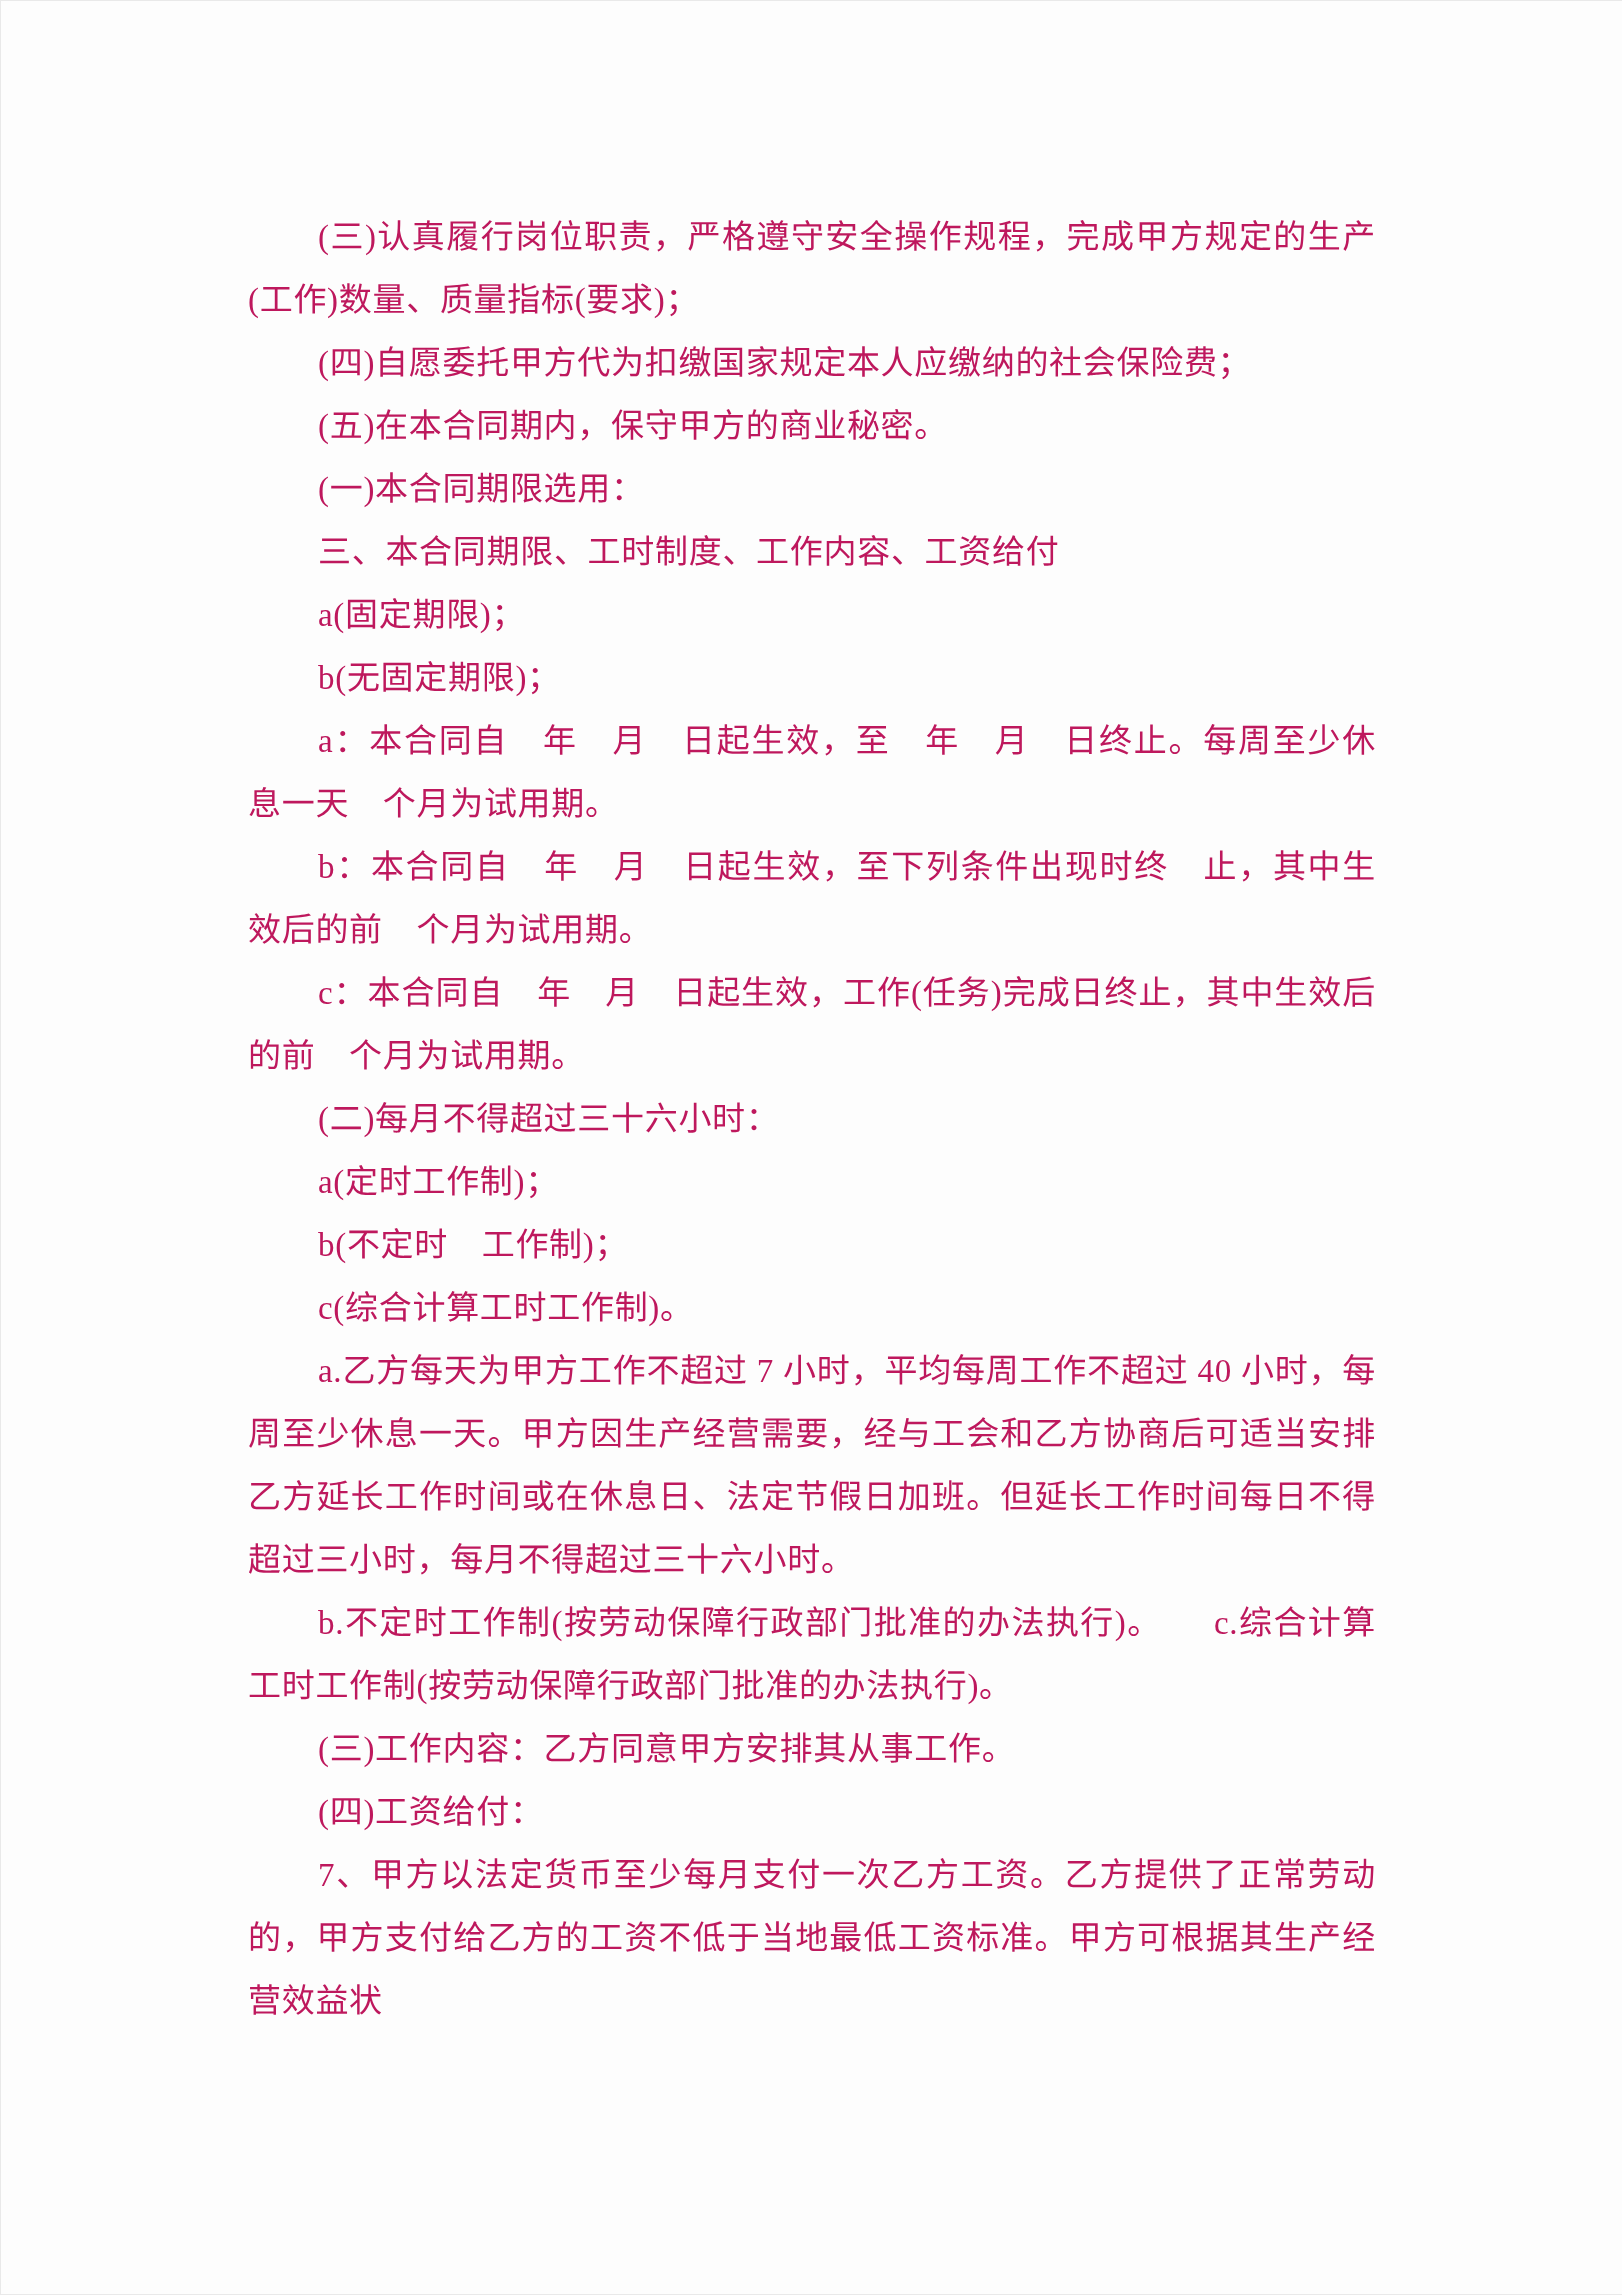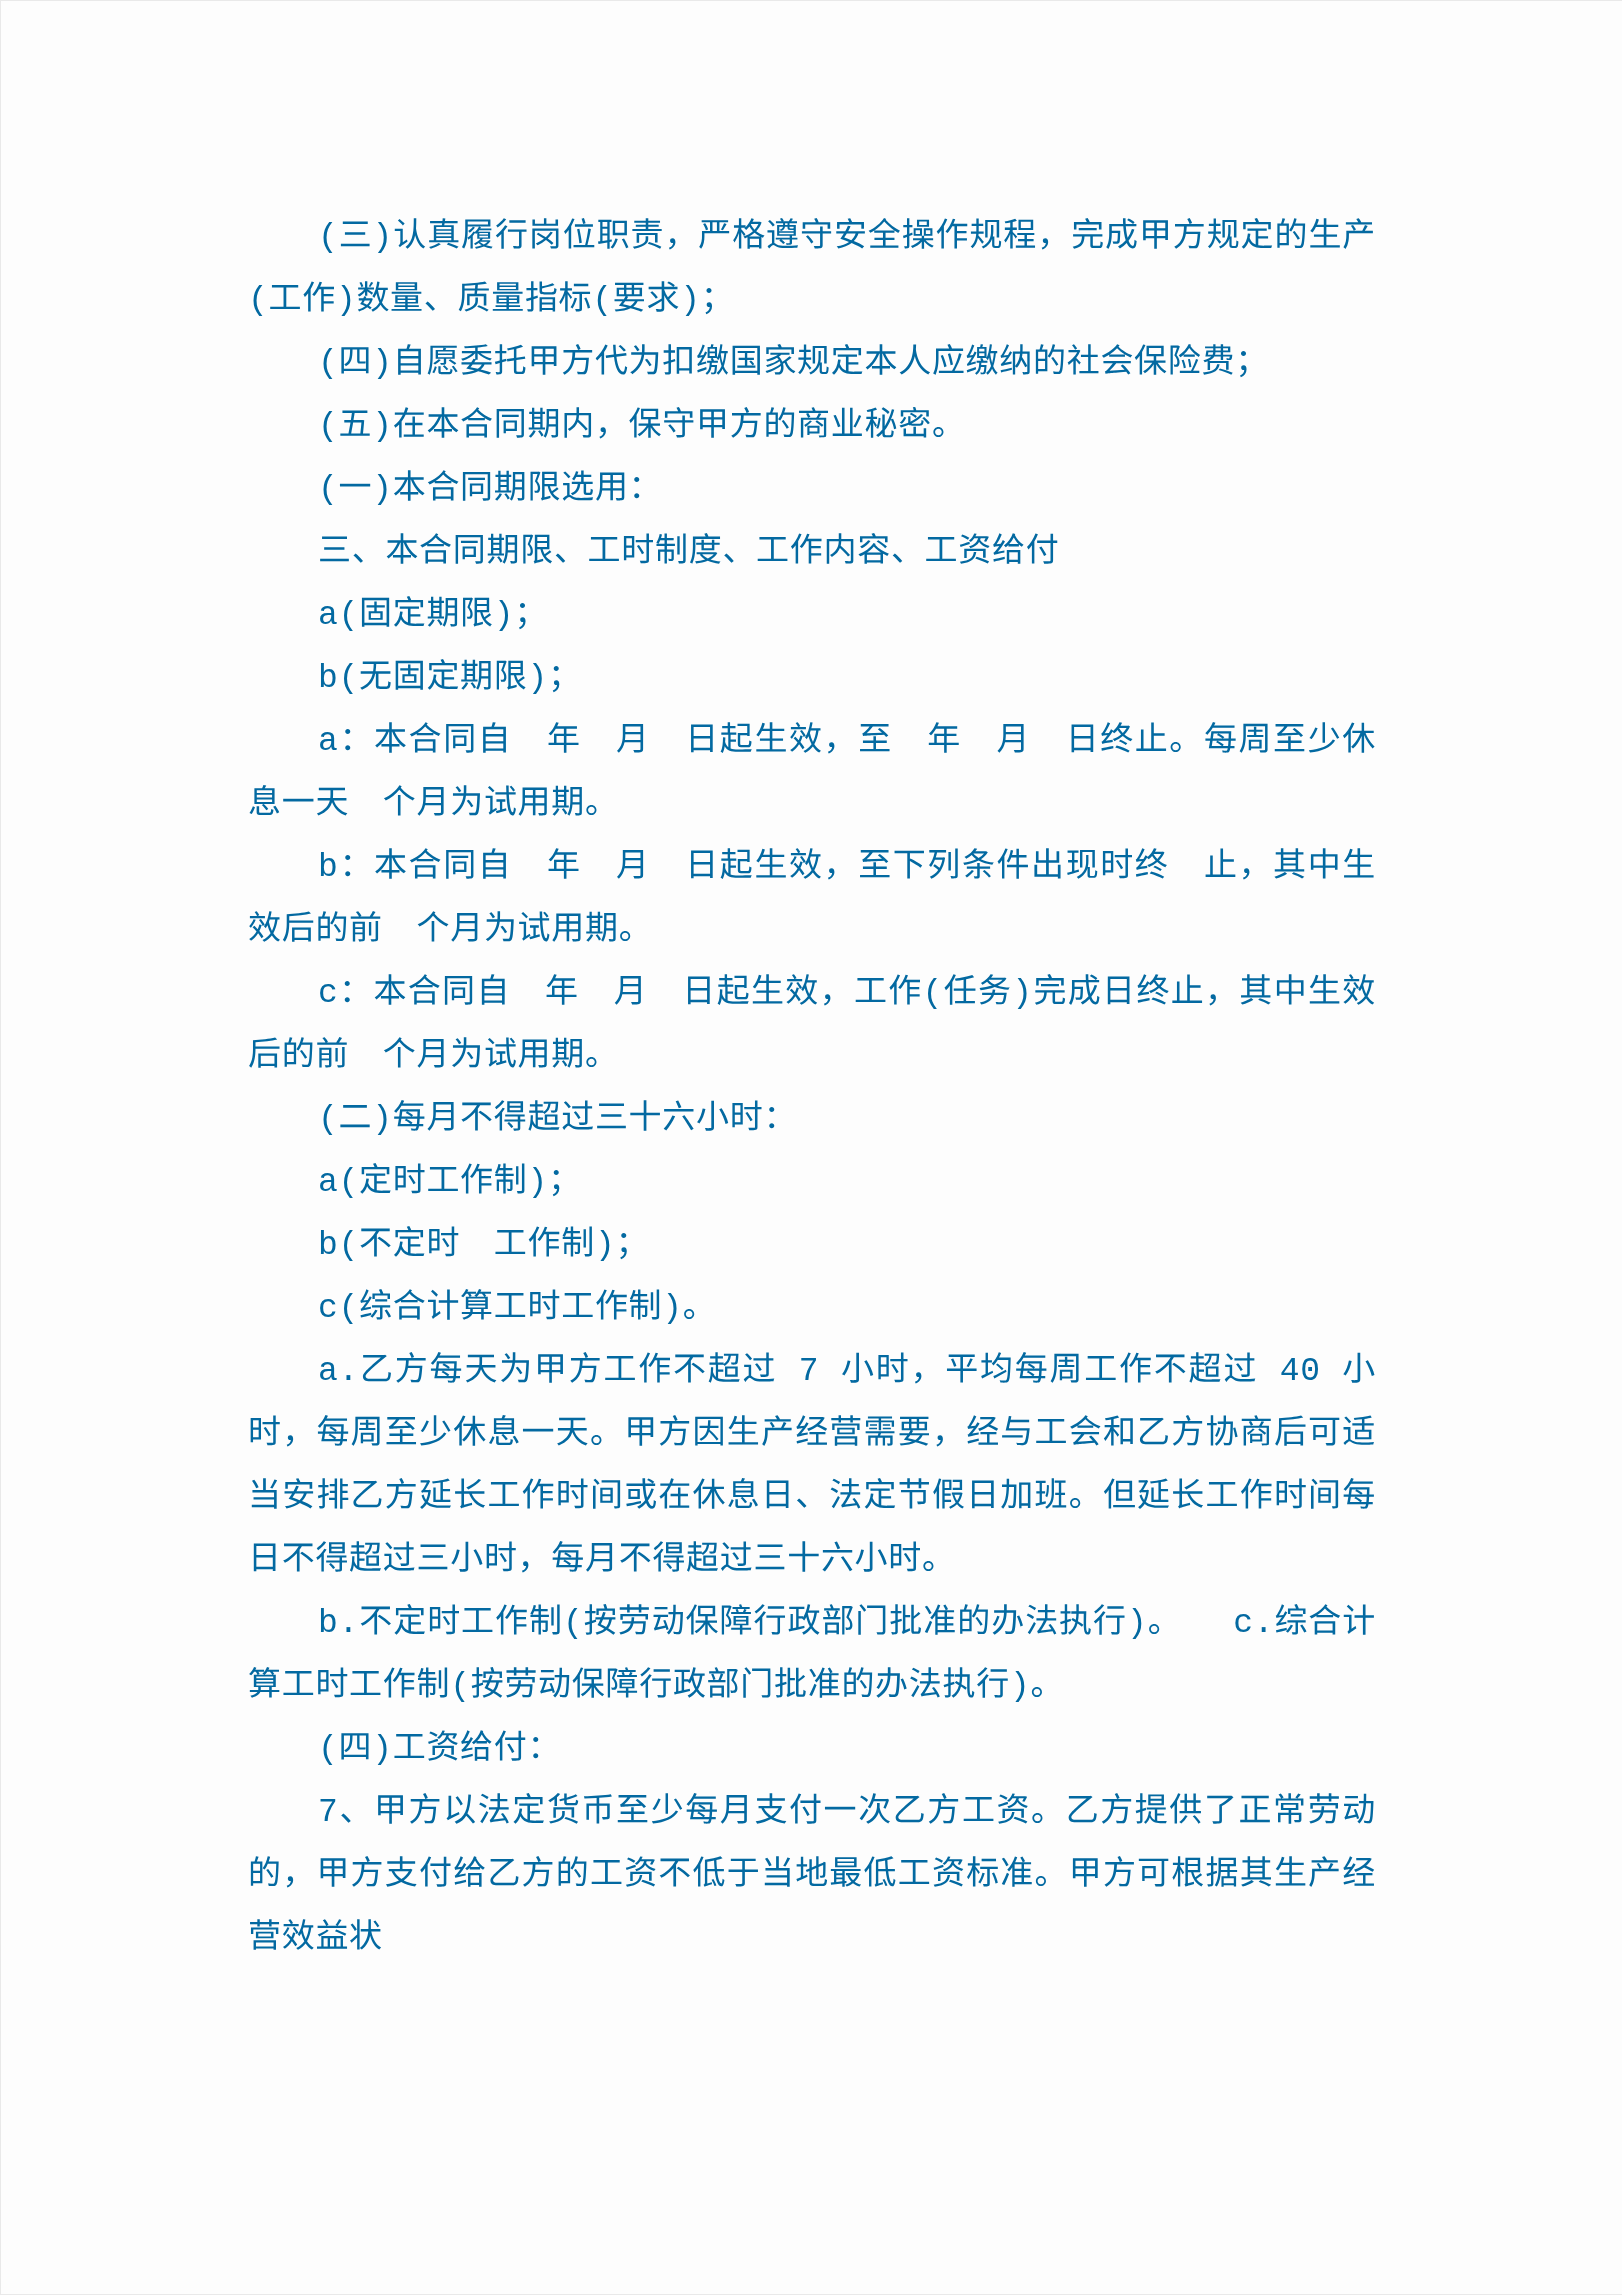--- a/index.html
+++ b/index.html
@@ -33,34 +33,35 @@
     padding: 0;
   }
   .text-block p.indent {
     text-indent: 70px;
   }
 </style>
 </head>
 <body>
 
 <div class="page" style="background: rgb(253, 253, 253);">
-  <div class="text-block" style="color: #0369a1; font-family: Liberation Mono, monospace;">
+  <div class="text-block" style="color: #be185d;">
       <p class="indent">(三)认真履行岗位职责，严格遵守安全操作规程，完成甲方规定的生产(工作)数量、质量指标(要求)；</p>
       <p class="indent">(四)自愿委托甲方代为扣缴国家规定本人应缴纳的社会保险费；</p>
       <p class="indent">(五)在本合同期内，保守甲方的商业秘密。</p>
       <p class="indent">(一)本合同期限选用：</p>
       <p class="indent">三、本合同期限、工时制度、工作内容、工资给付</p>
       <p class="indent">a(固定期限)；</p>
       <p class="indent">b(无固定期限)；</p>
       <p class="indent">a：本合同自　年　月　日起生效，至　年　月　日终止。每周至少休息一天　个月为试用期。</p>
       <p class="indent">b：本合同自　年　月　日起生效，至下列条件出现时终　止，其中生效后的前　个月为试用期。</p>
       <p class="indent">c：本合同自　年　月　日起生效，工作(任务)完成日终止，其中生效后的前　个月为试用期。</p>
       <p class="indent">(二)每月不得超过三十六小时：</p>
       <p class="indent">a(定时工作制)；</p>
       <p class="indent">b(不定时　工作制)；</p>
       <p class="indent">c(综合计算工时工作制)。</p>
       <p class="indent">a.乙方每天为甲方工作不超过 7 小时，平均每周工作不超过 40 小时，每周至少休息一天。甲方因生产经营需要，经与工会和乙方协商后可适当安排乙方延长工作时间或在休息日、法定节假日加班。但延长工作时间每日不得超过三小时，每月不得超过三十六小时。</p>
       <p class="indent">b.不定时工作制(按劳动保障行政部门批准的办法执行)。　　c.综合计算工时工作制(按劳动保障行政部门批准的办法执行)。</p>
+      <p class="indent">(三)工作内容：乙方同意甲方安排其从事工作。</p>
       <p class="indent">(四)工资给付：</p>
       <p class="indent">7、甲方以法定货币至少每月支付一次乙方工资。乙方提供了正常劳动的，甲方支付给乙方的工资不低于当地最低工资标准。甲方可根据其生产经营效益状</p>
     </div>
 </div>
 
 
 </body></html>

